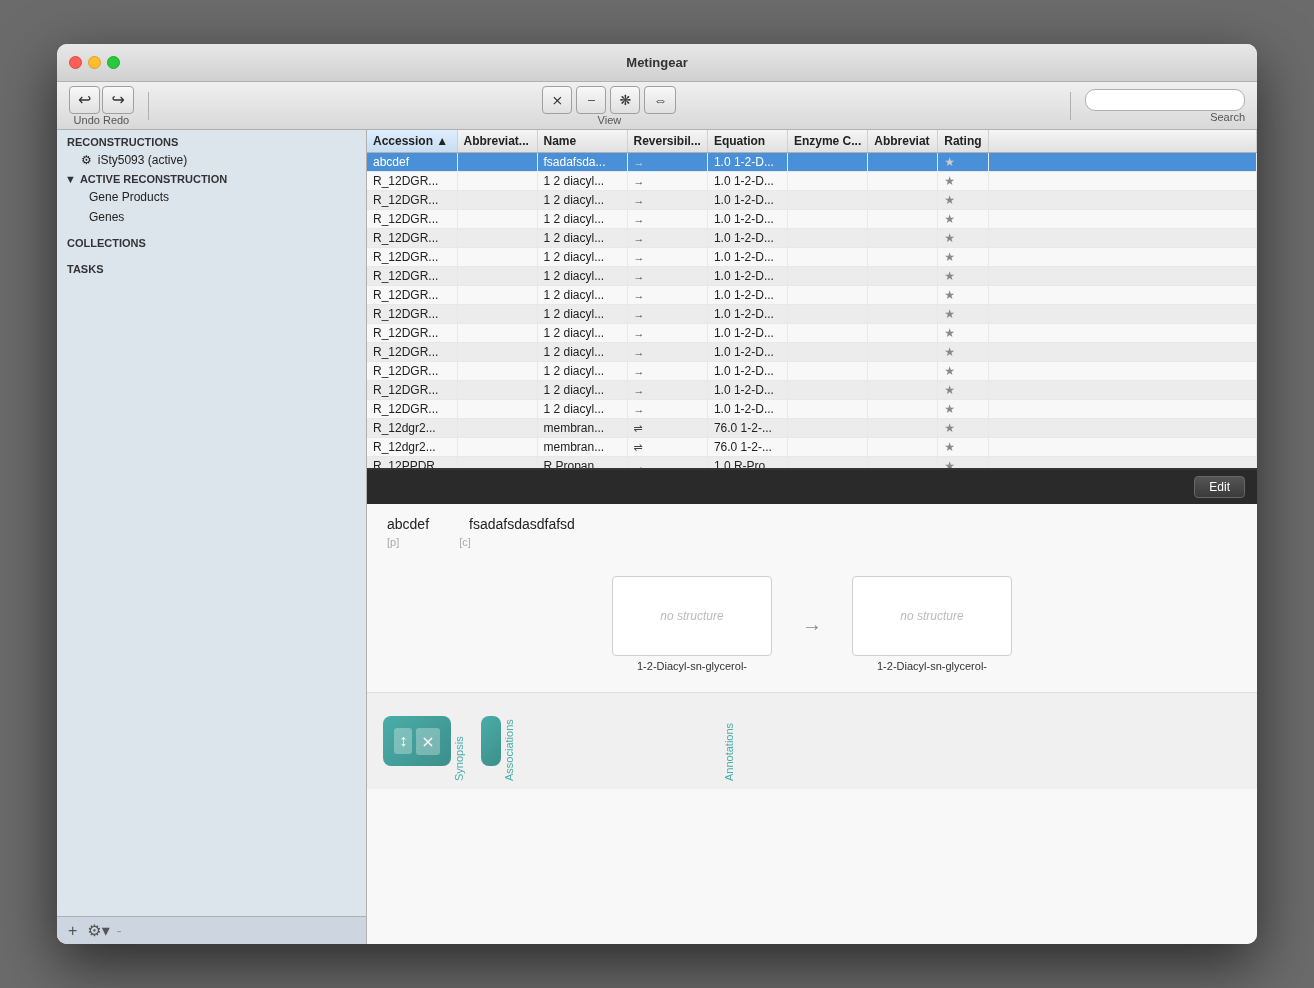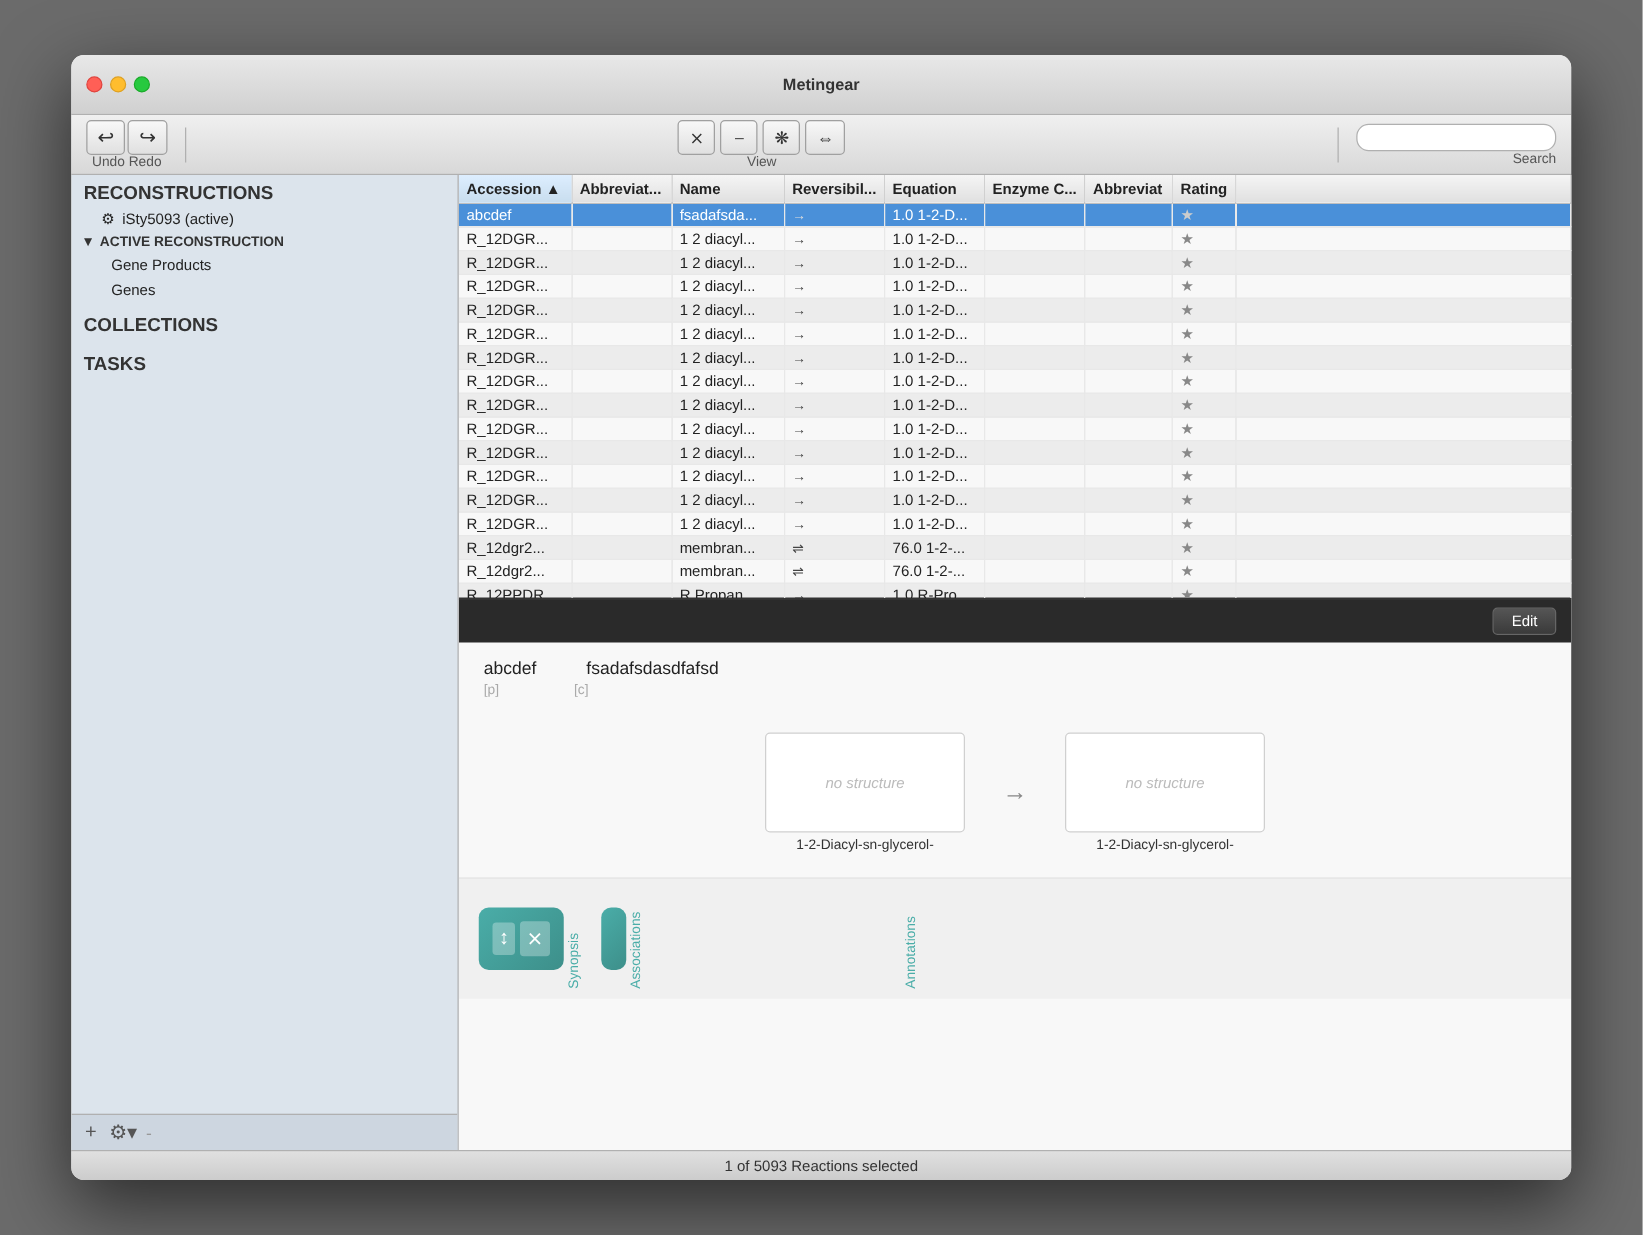--- a/index.html
+++ b/index.html
@@ -17,21 +17,21 @@
       height: 900px;
       background: #ececec;
       border-radius: 10px;
       box-shadow: 0 20px 60px rgba(0,0,0,0.6);
       overflow: hidden;
       display: flex;
       flex-direction: column;
     }
     .title-bar {
       background: linear-gradient(to bottom, #e8e8e8, #d0d0d0);
-      height: 48px;
+      height: 38px;
       display: flex;
       align-items: center;
       padding: 0 12px;
       border-bottom: 1px solid #b0b0b0;
       position: relative;
     }
     .traffic-lights {
       display: flex;
       gap: 6px;
     }
@@ -103,21 +103,21 @@
     }
     .sidebar {
       width: 310px;
       background: #dce4ec;
       border-right: 1px solid #b0b0b0;
       display: flex;
       flex-direction: column;
       overflow-y: auto;
     }
     .sidebar-section-header {
-      font-size: 15px;
+      font-size: 11px;
       font-weight: 700;
       color: #333;
       padding: 6px 10px 2px 10px;
       text-transform: uppercase;
     }
     .sidebar-item {
       display: flex;
       align-items: center;
       padding: 3px 10px 3px 20px;
       cursor: pointer;
@@ -728,16 +728,13 @@
             <div class="detail-tab-wrapper" style="margin-left:200px;">
               <span class="detail-tab-label">Annotations</span>
             </div>
           </div>
         </div>
       </div>
 
     </div>
   </div>
 
-  <div class="status-bar">
-    <span>1 of 5093 Reactions selected</span>
-  </div>
 </div>
 
 </body></html>

